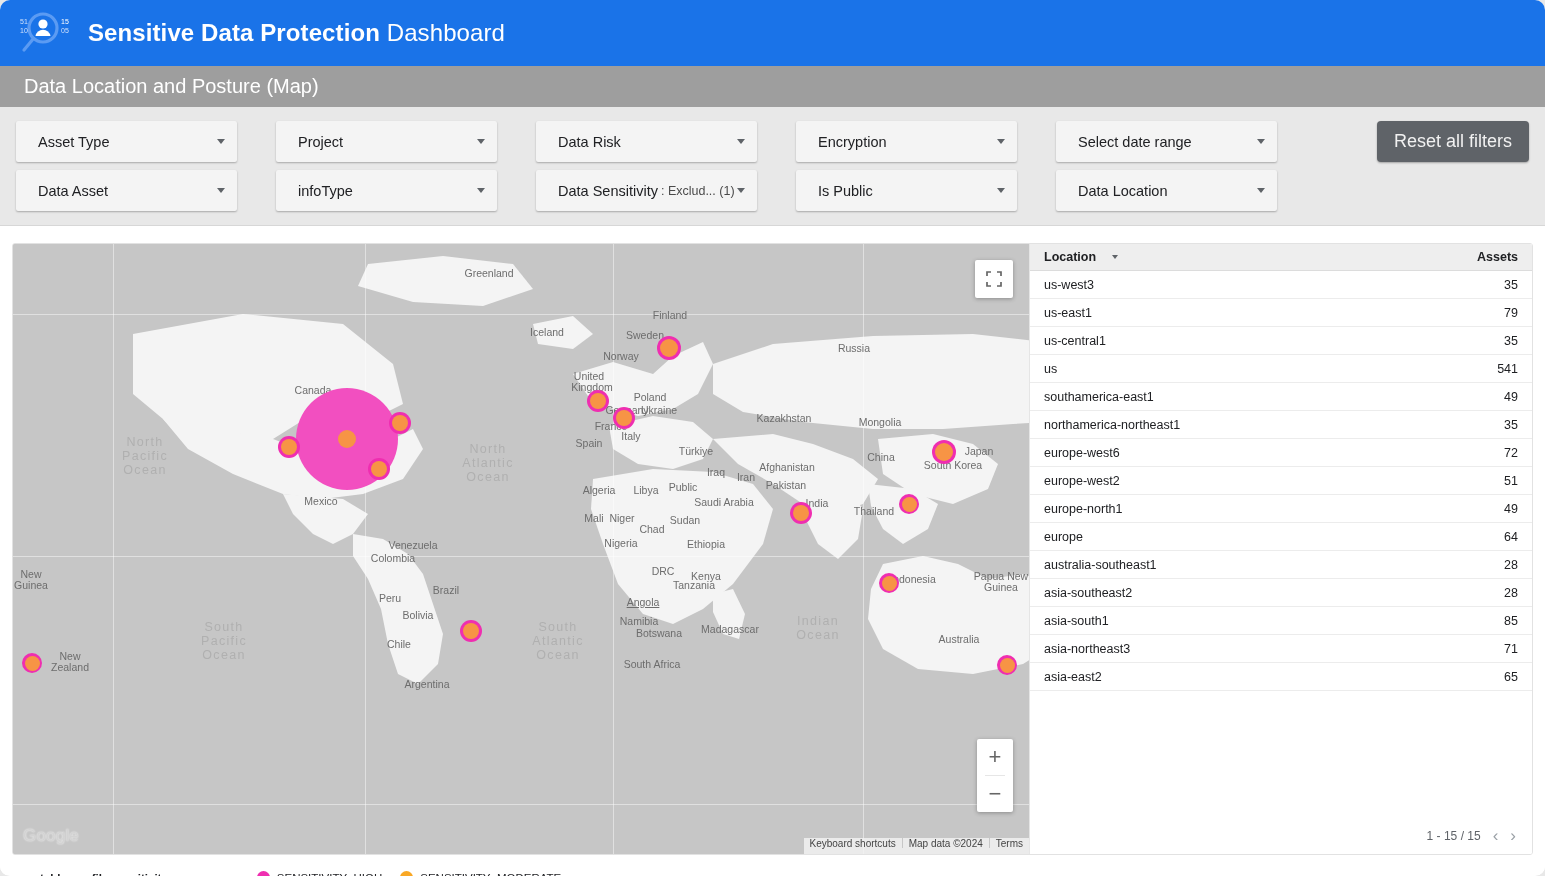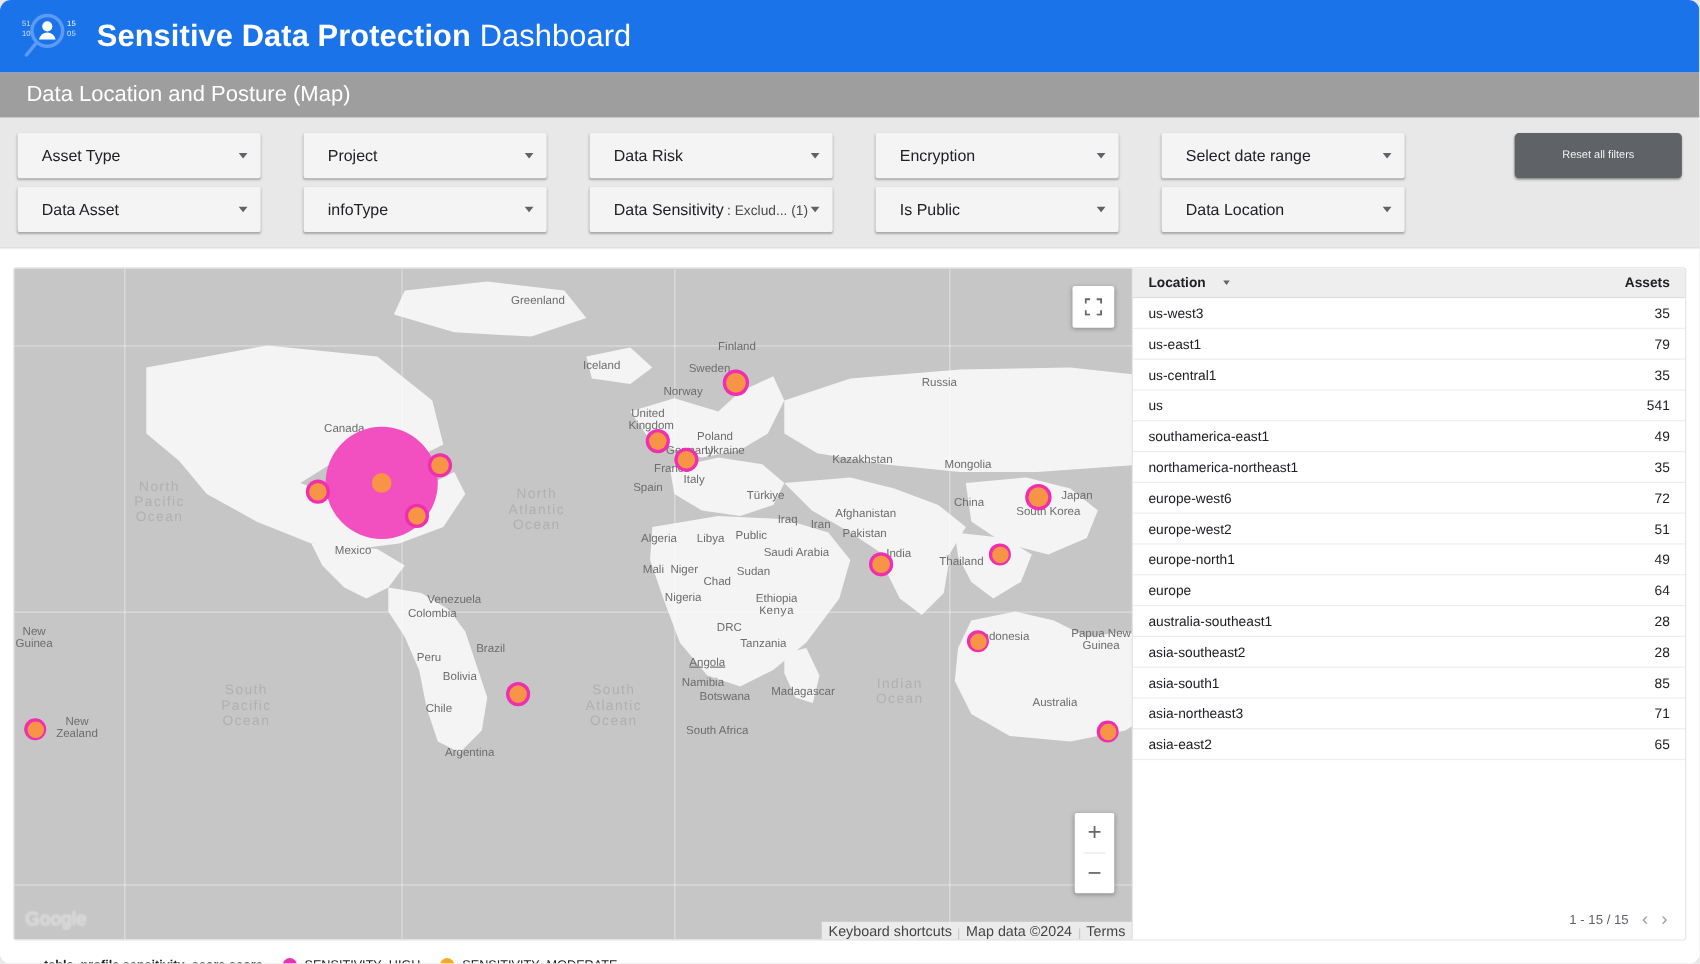--- a/index.html
+++ b/index.html
@@ -21,21 +21,21 @@
   .header {
     height: 66px;
     background: #1a73e8;
     display: flex;
     align-items: center;
     padding-left: 16px;
   }
   .logo { width: 58px; height: 46px; flex: 0 0 58px; position: relative; }
   .header-title {
     color: #ffffff;
-    font-size: 28px;
+    font-size: 24px;
     letter-spacing: .1px;
     margin-left: 14px;
     white-space: nowrap;
   }
   .header-title .bold { font-weight: bold; }
   .header-title .light { font-weight: 400; }
 
   
   .subheader {
     height: 41px;
@@ -85,21 +85,21 @@
     border-top: 5px solid #5f6368;
   }
   .reset-btn {
     position: absolute;
     right: 16px; top: 14px;
     width: 152px; height: 41px;
     background: #5f6368;
     border-radius: 4px;
     box-shadow: 0 1px 2px rgba(0,0,0,.3);
     color: #f1f1f1;
-    font-size: 10px;
+    font-size: 18px;
     display: flex; align-items: center; justify-content: center;
     cursor: pointer;
   }
 
   
   .body-area {
     background: #ffffff;
     padding: 17px 12px 0 12px;
     height: calc(876px - 66px - 41px - 120px);
     position: relative;
@@ -181,23 +181,23 @@
   .zoom-sep { height: 1px; background: #e6e6e6; margin: 0 8px; }
   .gmaps-logo {
     position: absolute; left: 10px; bottom: 8px;
     font-size: 17px; color: #d3d3d3;
     font-family: "Liberation Sans", sans-serif;
     text-shadow: 0 0 2px rgba(255,255,255,.9);
     letter-spacing: .2px;
   }
   .map-attrib {
     position: absolute; right: 0; bottom: 0;
-    display: flex; align-items: flex-end;
+    display: flex; align-items: flex-start;
     background: rgba(245,245,245,.78);
-    font-size: 13px; color: #444;
+    font-size: 10px; color: #444;
     height: 16px;
   }
   .map-attrib span { padding: 0 6px; }
   .map-attrib .sep { width: 1px; height: 10px; background: #c7c7c7; padding: 0; }
 
   
   .table-wrap {
     flex: 1;
     background: #ffffff;
     position: relative;
@@ -400,21 +400,21 @@
             <div class="geo-label" style="left: 804px; top: 259px;">India</div>
             <div class="geo-label" style="left: 861px; top: 267px;">Thailand</div>
             <div class="geo-label" style="left: 308px; top: 257px;">Mexico</div>
             <div class="geo-label" style="left: 581px; top: 274px;">Mali</div>
             <div class="geo-label" style="left: 609px; top: 274px;">Niger</div>
             <div class="geo-label" style="left: 639px; top: 285px;">Chad</div>
             <div class="geo-label" style="left: 672px; top: 276px;">Sudan</div>
             <div class="geo-label" style="left: 608px; top: 299px;">Nigeria</div>
             <div class="geo-label" style="left: 693px; top: 300px;">Ethiopia</div>
             <div class="geo-label" style="left: 650px; top: 327px;">DRC</div>
-            <div class="geo-label" style="left: 693px; top: 312px; font-family: Liberation Mono, monospace;">Kenya</div>
+            <div class="geo-label" style="left: 693px; top: 332px;">Kenya</div>
             <div class="geo-label" style="left: 681px; top: 341px;">Tanzania</div>
             <div class="geo-label" style="left: 400px; top: 301px;">Venezuela</div>
             <div class="geo-label" style="left: 380px; top: 314px;">Colombia</div>
             <div class="geo-label" style="left: 900px; top: 335px;">Indonesia</div>
             <div class="geo-label" style="left: 988px; top: 332px;">Papua New</div>
             <div class="geo-label" style="left: 988px; top: 343px;">Guinea</div>
             <div class="geo-label" style="left: 377px; top: 354px;">Peru</div>
             <div class="geo-label" style="left: 433px; top: 346px;">Brazil</div>
             <div class="geo-label" style="left: 630px; top: 358px; text-decoration: underline;">Angola</div>
             <div class="geo-label" style="left: 405px; top: 371px;">Bolivia</div>

